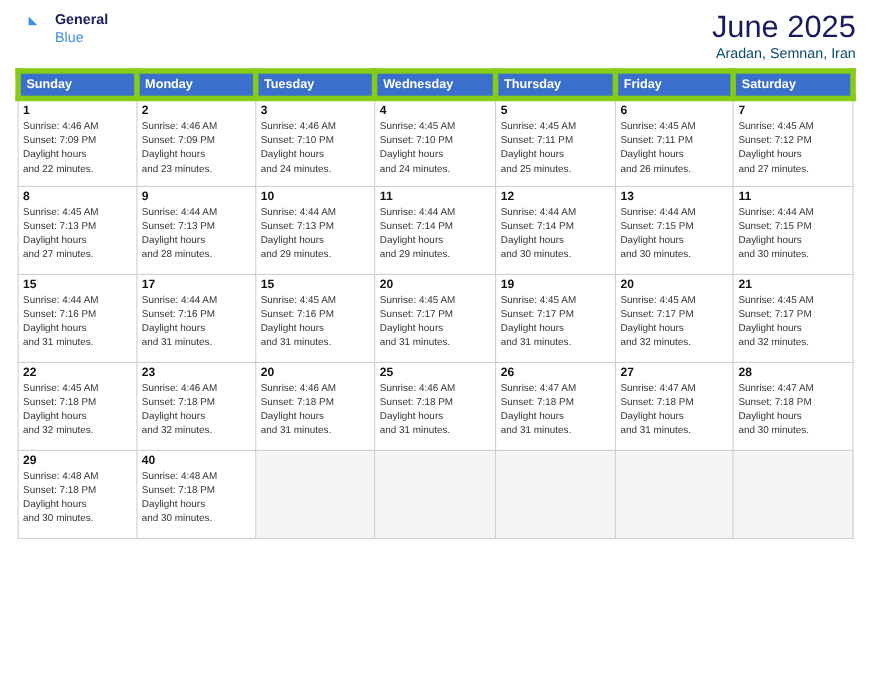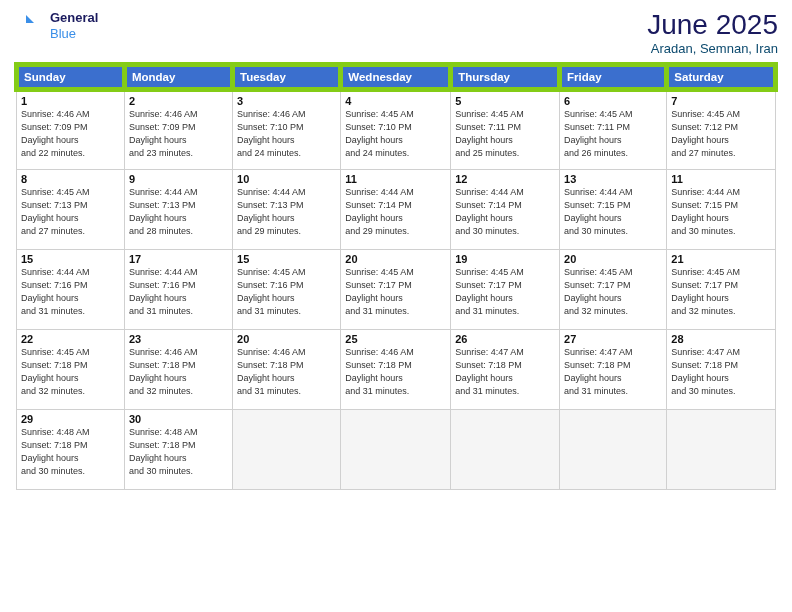--- a/index.html
+++ b/index.html
@@ -378,21 +378,21 @@
           <td>
     <span class="day-num">29</span>
     <div class="day-info">
       Sunrise: 4:48 AM<br>
       Sunset: 7:18 PM<br>
       Daylight hours<br>
       and 30 minutes.
     </div>
   </td>
           <td>
-    <span class="day-num">30</span>
+    <span class="day-num">40</span>
     <div class="day-info">
       Sunrise: 4:48 AM<br>
       Sunset: 7:18 PM<br>
       Daylight hours<br>
       and 30 minutes.
     </div>
   </td>
           <td class="empty"></td>
           <td class="empty"></td>
           <td class="empty"></td>

